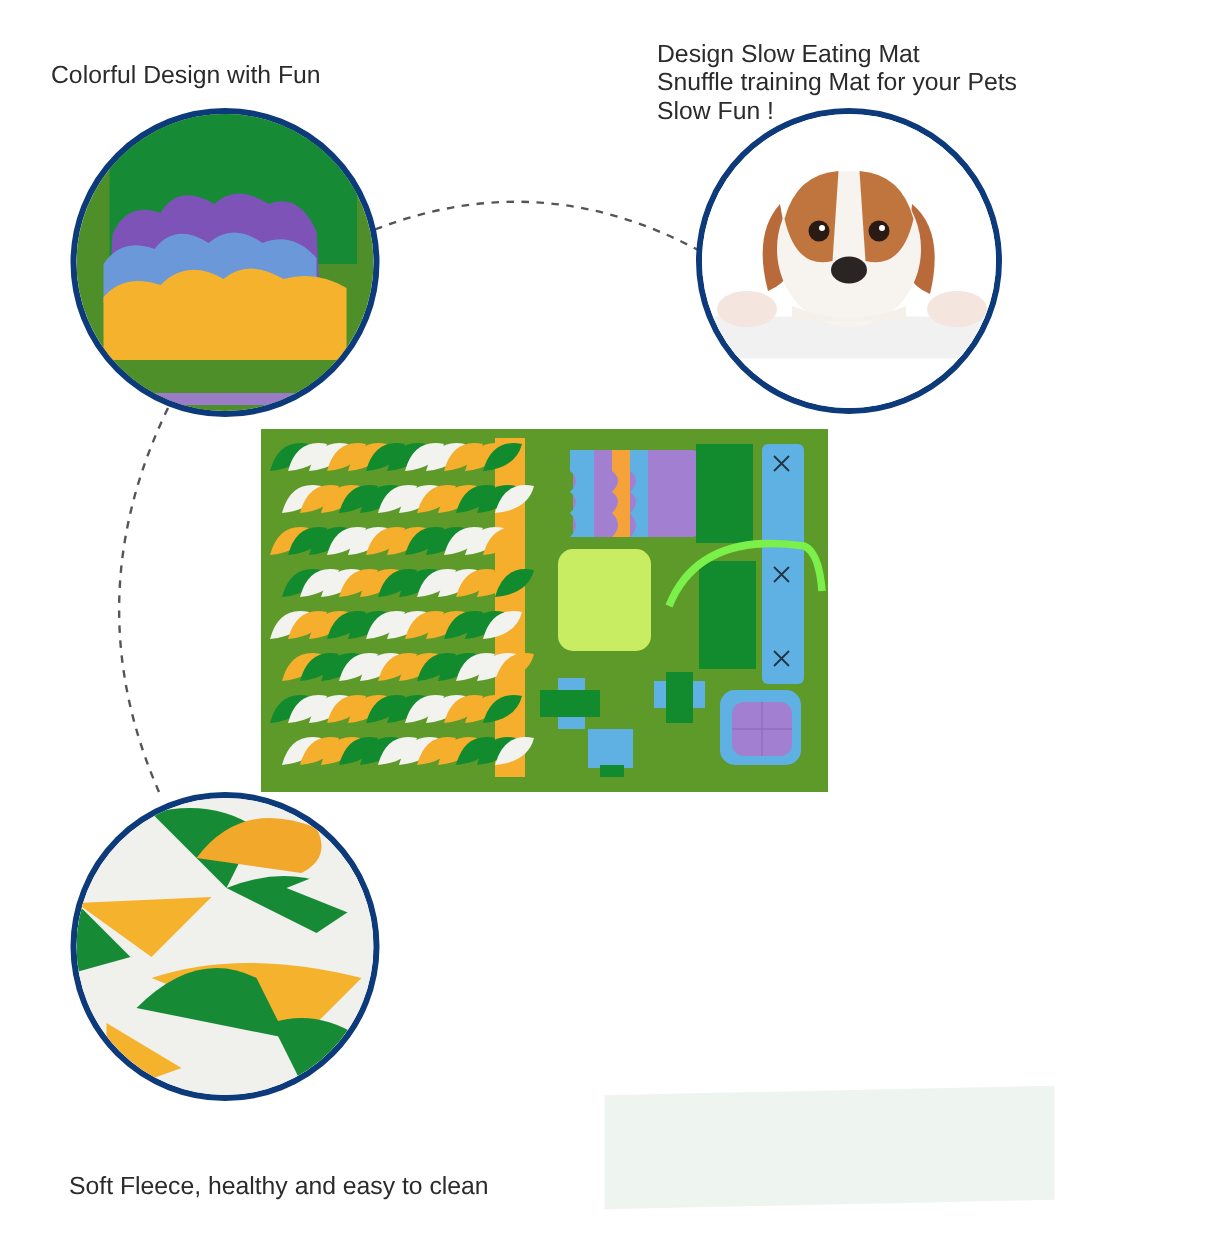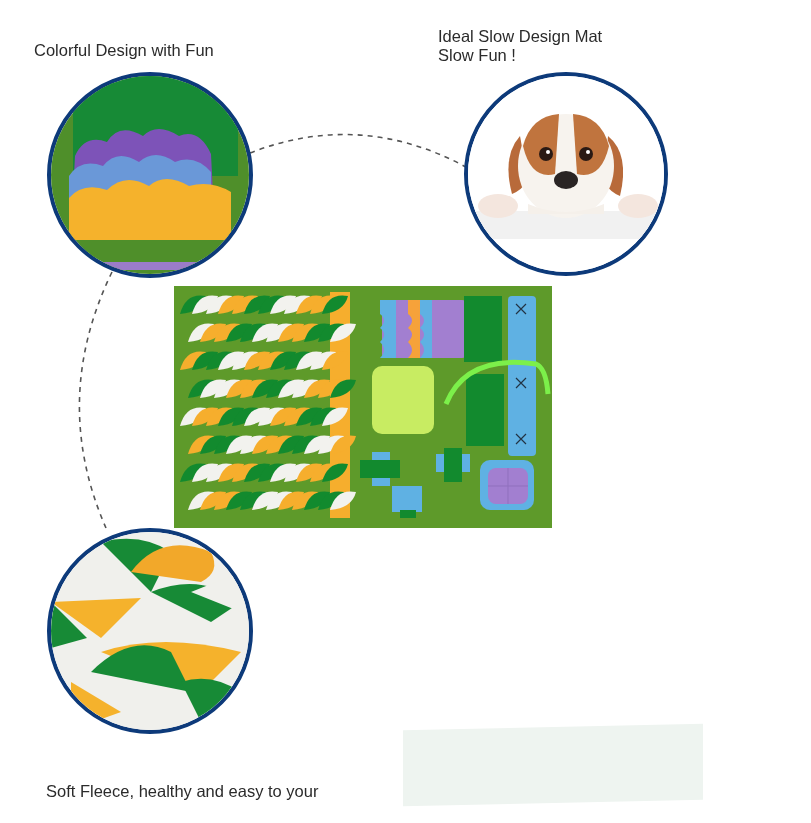--- a/index.html
+++ b/index.html
@@ -16,24 +16,25 @@
 </head>
 <body>
 
 <svg class="layer" width="811" height="823">
   <path d="M250 153 Q360 110 466 167" fill="none" stroke="#555" stroke-width="1.6" stroke-dasharray="5 5"></path>
   <path d="M112 272 Q50 400 106 528" fill="none" stroke="#555" stroke-width="1.6" stroke-dasharray="5 5"></path>
 </svg>
 
 <div class="caption cap-tl">Colorful Design with Fun</div>
 <div class="caption cap-tr">
-  <div>Ideal Slow Design Mat</div>
+  <div>Design Slow Eating Mat</div>
+  <div>Snuffle training Mat for your Pets</div>
   <div>Slow Fun !</div>
 </div>
-<div class="caption cap-bl">Soft Fleece, healthy and easy to your</div>
+<div class="caption cap-bl">Soft Fleece, healthy and easy to clean</div>
 
 <div class="circle" style="left:47px;top:72px;width:206px;height:206px;">
   <svg width="198" height="198" viewBox="0 0 198 198">
     <rect width="198" height="198" fill="#4f8f2a"></rect>
     <rect x="22" y="0" width="165" height="100" fill="#178a36"></rect>
     <path d="M24 80 q10-22 32-14 q12-20 36-6 q14-14 36 0 q20-8 32 18 l2 40 H22z" fill="#7d53b8"></path>
     <path d="M18 100 q12-18 34-10 q14-18 36-4 q16-14 36 0 q20-8 36 10 v30 H18z" fill="#6a98d8"></path>
     <path d="M18 122 q14-16 38-8 q18-18 42-4 q16-14 40 0 q22-6 42 6 v48 H18z" fill="#f5b22c"></path>
     <rect x="18" y="168" width="170" height="16" fill="#4f8f2a"></rect>
     <rect x="30" y="186" width="140" height="8" fill="#9b7cc9"></rect>

